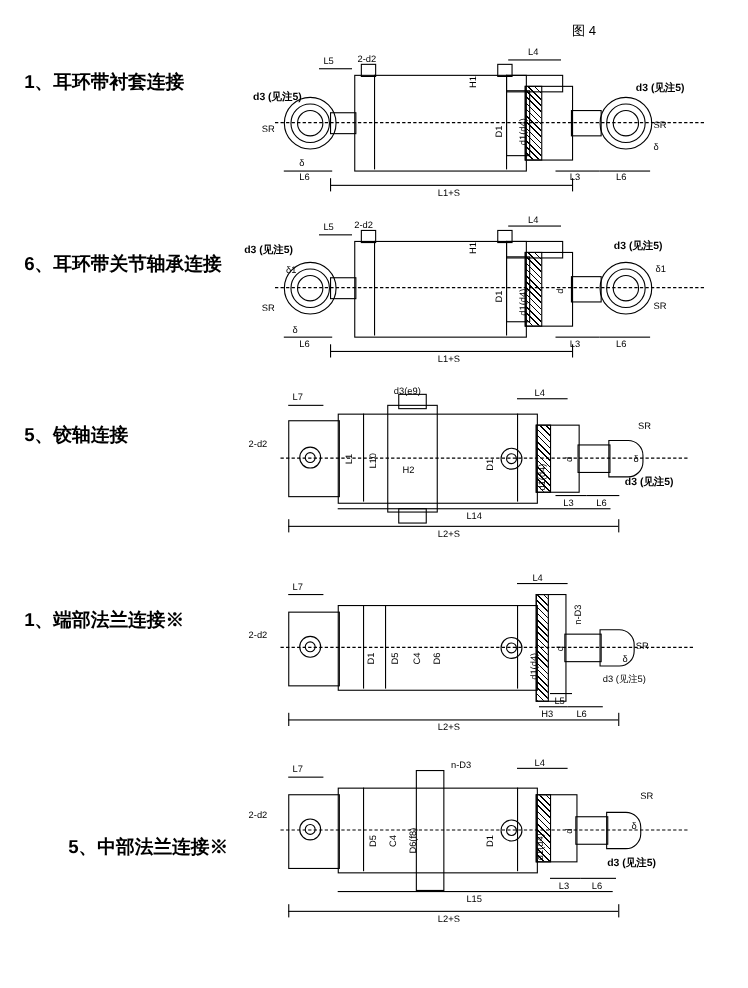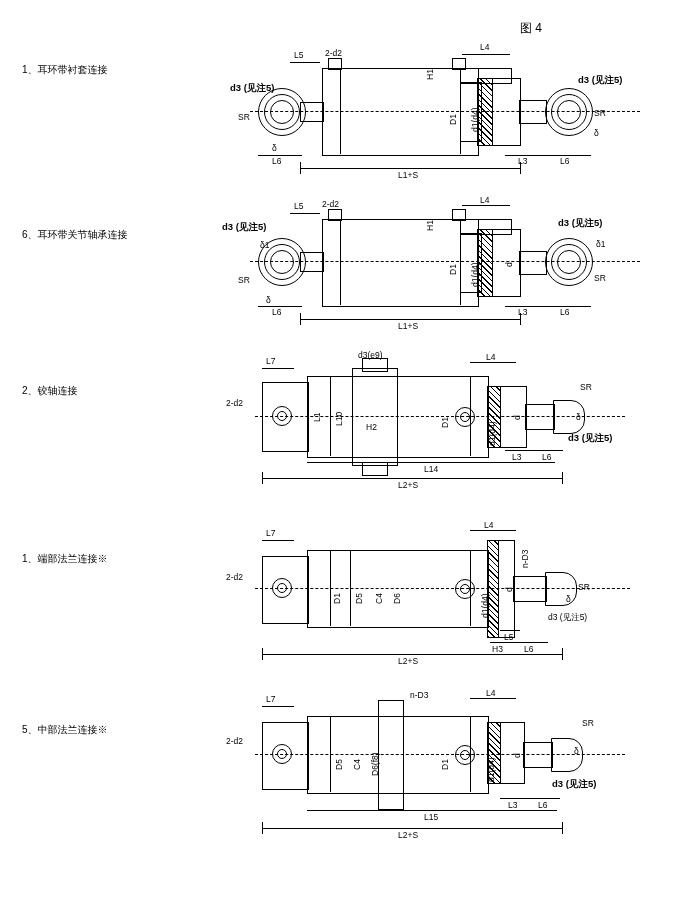--- a/index.html
+++ b/index.html
@@ -20,21 +20,21 @@
     letter-spacing:1px;
   }
   .fig-no{
     position:absolute;top:20px;left:520px;
     font-size:12px;
   }
 
   
   .row-label{
     position:absolute;left:22px;
-    font-size:10px;font-weight:normal;white-space:nowrap;
+    font-size:17px;font-weight:bold;white-space:nowrap;
   }
 
   
   .footnote{
     position:absolute;left:28px;top:866px;width:630px;
     font-size:12.5px;
   }
 
   
   .dw{position:absolute;}
@@ -172,21 +172,21 @@
     <div class="vert" style="left:504px;top:72px;">d</div>
     <div class="vert" style="left:425px;top:36px;">H1</div>
     <div class="lbl" style="left:594px;top:78px;">SR</div>
     <div class="lbl" style="left:596px;top:44px;">δ1</div>
     <div class="lbl" style="left:272px;top:112px;">L6</div>
     <div class="lbl" style="left:398px;top:126px;">L1+S</div>
     <div class="lbl" style="left:518px;top:112px;">L3</div>
     <div class="lbl" style="left:560px;top:112px;">L6</div>
   </div>
 
-  <div class="row-label" style="top:384px;">2、铰轴连接</div>
+  <div class="row-label" style="top:384px;">5、铰轴连接</div>
 
   <div class="dw" style="left:0;top:350px;width:680px;height:150px;">
 
     <div class="rect" style="left:262px;top:32px;width:45px;height:68px;"></div>
     <div class="circ" style="left:272px;top:56px;width:18px;height:18px;"></div>
     <div class="circ" style="left:277px;top:61px;width:8px;height:8px;"></div>
 
     <div class="rect" style="left:307px;top:26px;width:180px;height:80px;"></div>
     <div class="ln v" style="left:330px;top:26px;height:80px;"></div>
     <div class="ln v" style="left:470px;top:26px;height:80px;"></div>
@@ -273,21 +273,21 @@
     <div class="vert" style="left:520px;top:50px;">n-D3</div>
     <div class="lbl" style="left:578px;top:64px;">SR</div>
     <div class="lbl" style="left:566px;top:76px;">δ</div>
     <div class="lbl" style="left:548px;top:94px;">d3 (见注5)</div>
     <div class="lbl" style="left:492px;top:126px;text-align:right;">H3</div>
     <div class="lbl" style="left:524px;top:126px;">L6</div>
     <div class="lbl" style="left:504px;top:114px;">L5</div>
     <div class="lbl" style="left:398px;top:138px;">L2+S</div>
   </div>
 
-  <div class="row-label" style="top:723px;">5、中部法兰连接※</div>
+  <div class="row-label" style="top:758px;margin-left:40px;">5、中部法兰连接※</div>
 
   <div class="dw" style="left:0;top:688px;width:680px;height:160px;">
     <div class="rect" style="left:262px;top:34px;width:45px;height:66px;"></div>
     <div class="circ" style="left:272px;top:56px;width:18px;height:18px;"></div>
     <div class="circ" style="left:277px;top:61px;width:8px;height:8px;"></div>
 
     <div class="rect" style="left:307px;top:28px;width:180px;height:76px;"></div>
     <div class="ln v" style="left:330px;top:28px;height:76px;"></div>
     <div class="ln v" style="left:470px;top:28px;height:76px;"></div>
 

